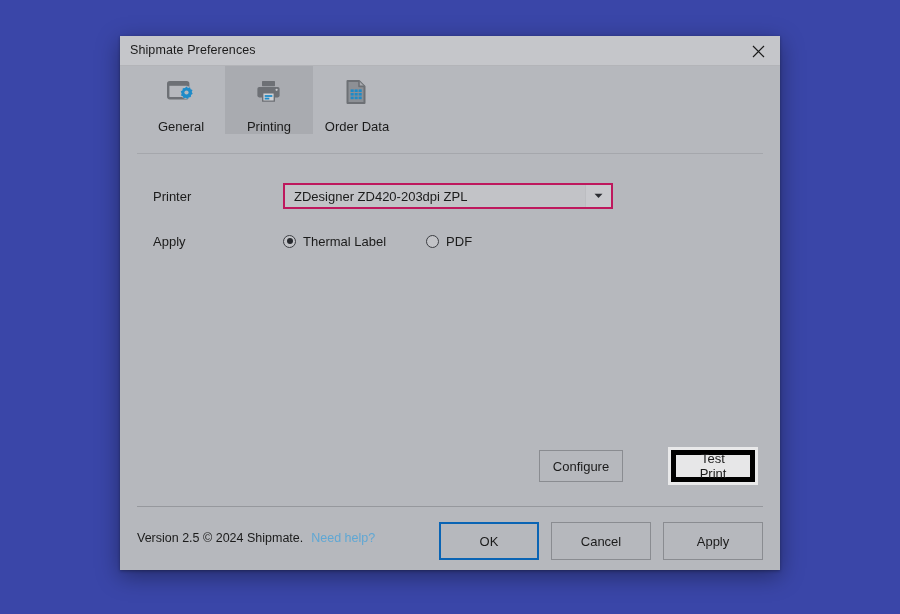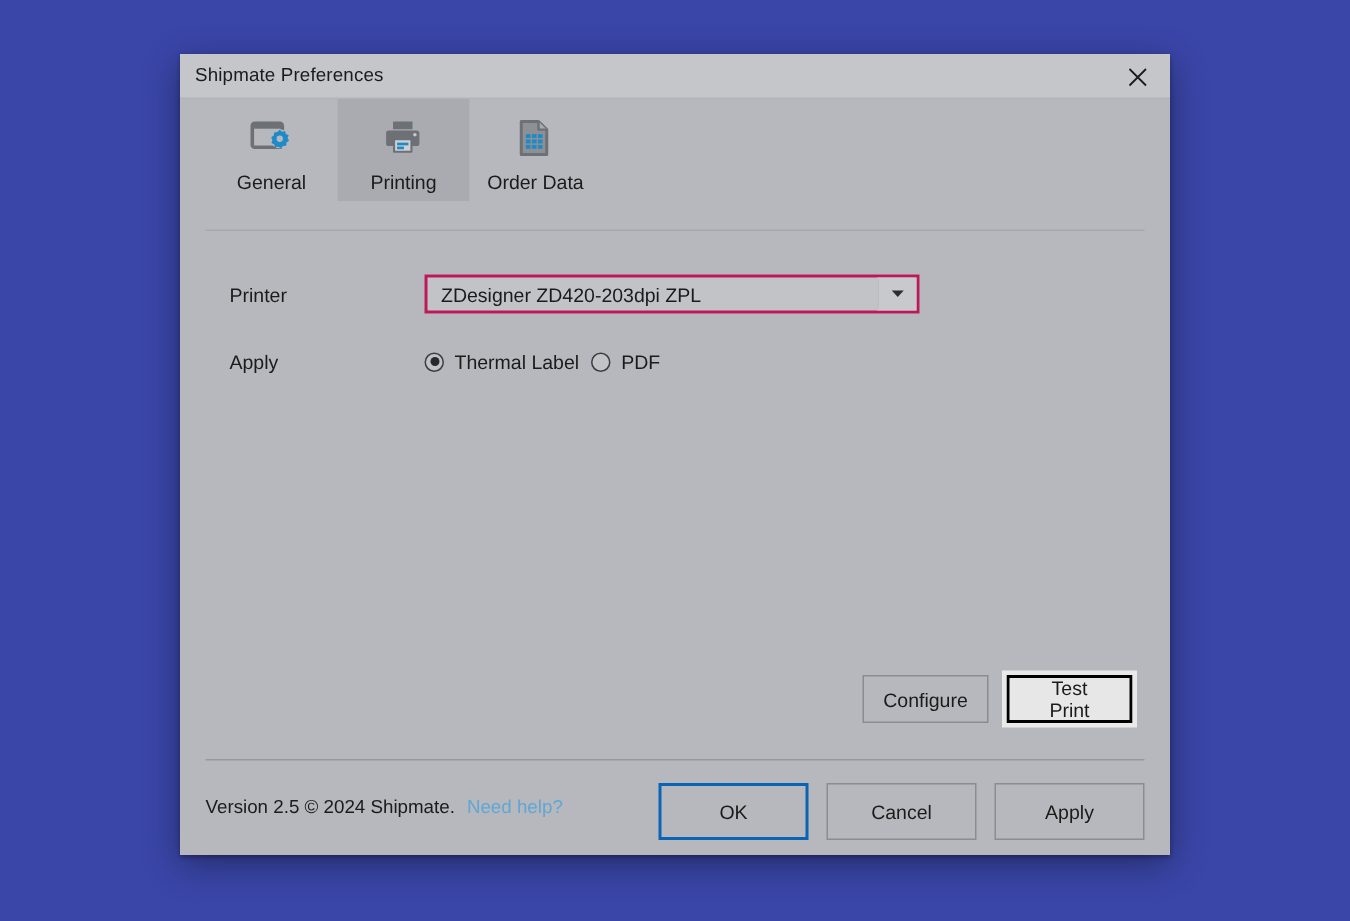--- a/index.html
+++ b/index.html
@@ -55,21 +55,21 @@
     padding-left: 17px;
     display: flex;
     align-items: flex-start;
   }
   .tab {
     width: 88px; height: 68px;
     margin-top: 0;
     display: flex;
     flex-direction: column;
     align-items: center;
-    justify-content: flex-start;
+    justify-content: space-between;
     padding-top: 11px;
     cursor: pointer;
     background: transparent;
   }
   .tab.active { background: #a9abb0; }
   .tab-icon {
     height: 30px;
     display: flex; align-items: center; justify-content: center;
     margin-bottom: 7px;
   }
@@ -135,21 +135,21 @@
     border-left: 1px solid #bcbdc1;
     background: #c8c9cd;
   }
 
   
   .radio-group {
     position: absolute;
     left: 163px;
     display: flex;
     align-items: flex-end;
-    gap: 8px;
+    gap: 40px;
   }
   .radio-item {
     display: flex; align-items: center;
     cursor: pointer;
     gap: 7px;
   }
   .radio-mark {
     width: 13px; height: 13px;
     border-radius: 50%;
     border: 1.4px solid #3b3d42;
@@ -188,23 +188,24 @@
     color: #1b1b1b;
     background: #b6b8bd;
     border: 1px solid #8a8c91;
     cursor: pointer;
     display: inline-flex;
     align-items: center;
     justify-content: center;
   }
   .btn.hover {
     background: #e7e7e8;
-    border: 2px solid #000000;
+    border: 5px solid #000000;
     outline: 3px solid #e9e9ea;
     outline-offset: 0px;
+    margin-left: 36px;
   }
   .btn.primary {
     border: 2px solid #0a64b4;
     background: #b6b8bd;
   }
 
   #btn-configure { width: 84px; }
   #btn-testprint { width: 84px; }
 
   

